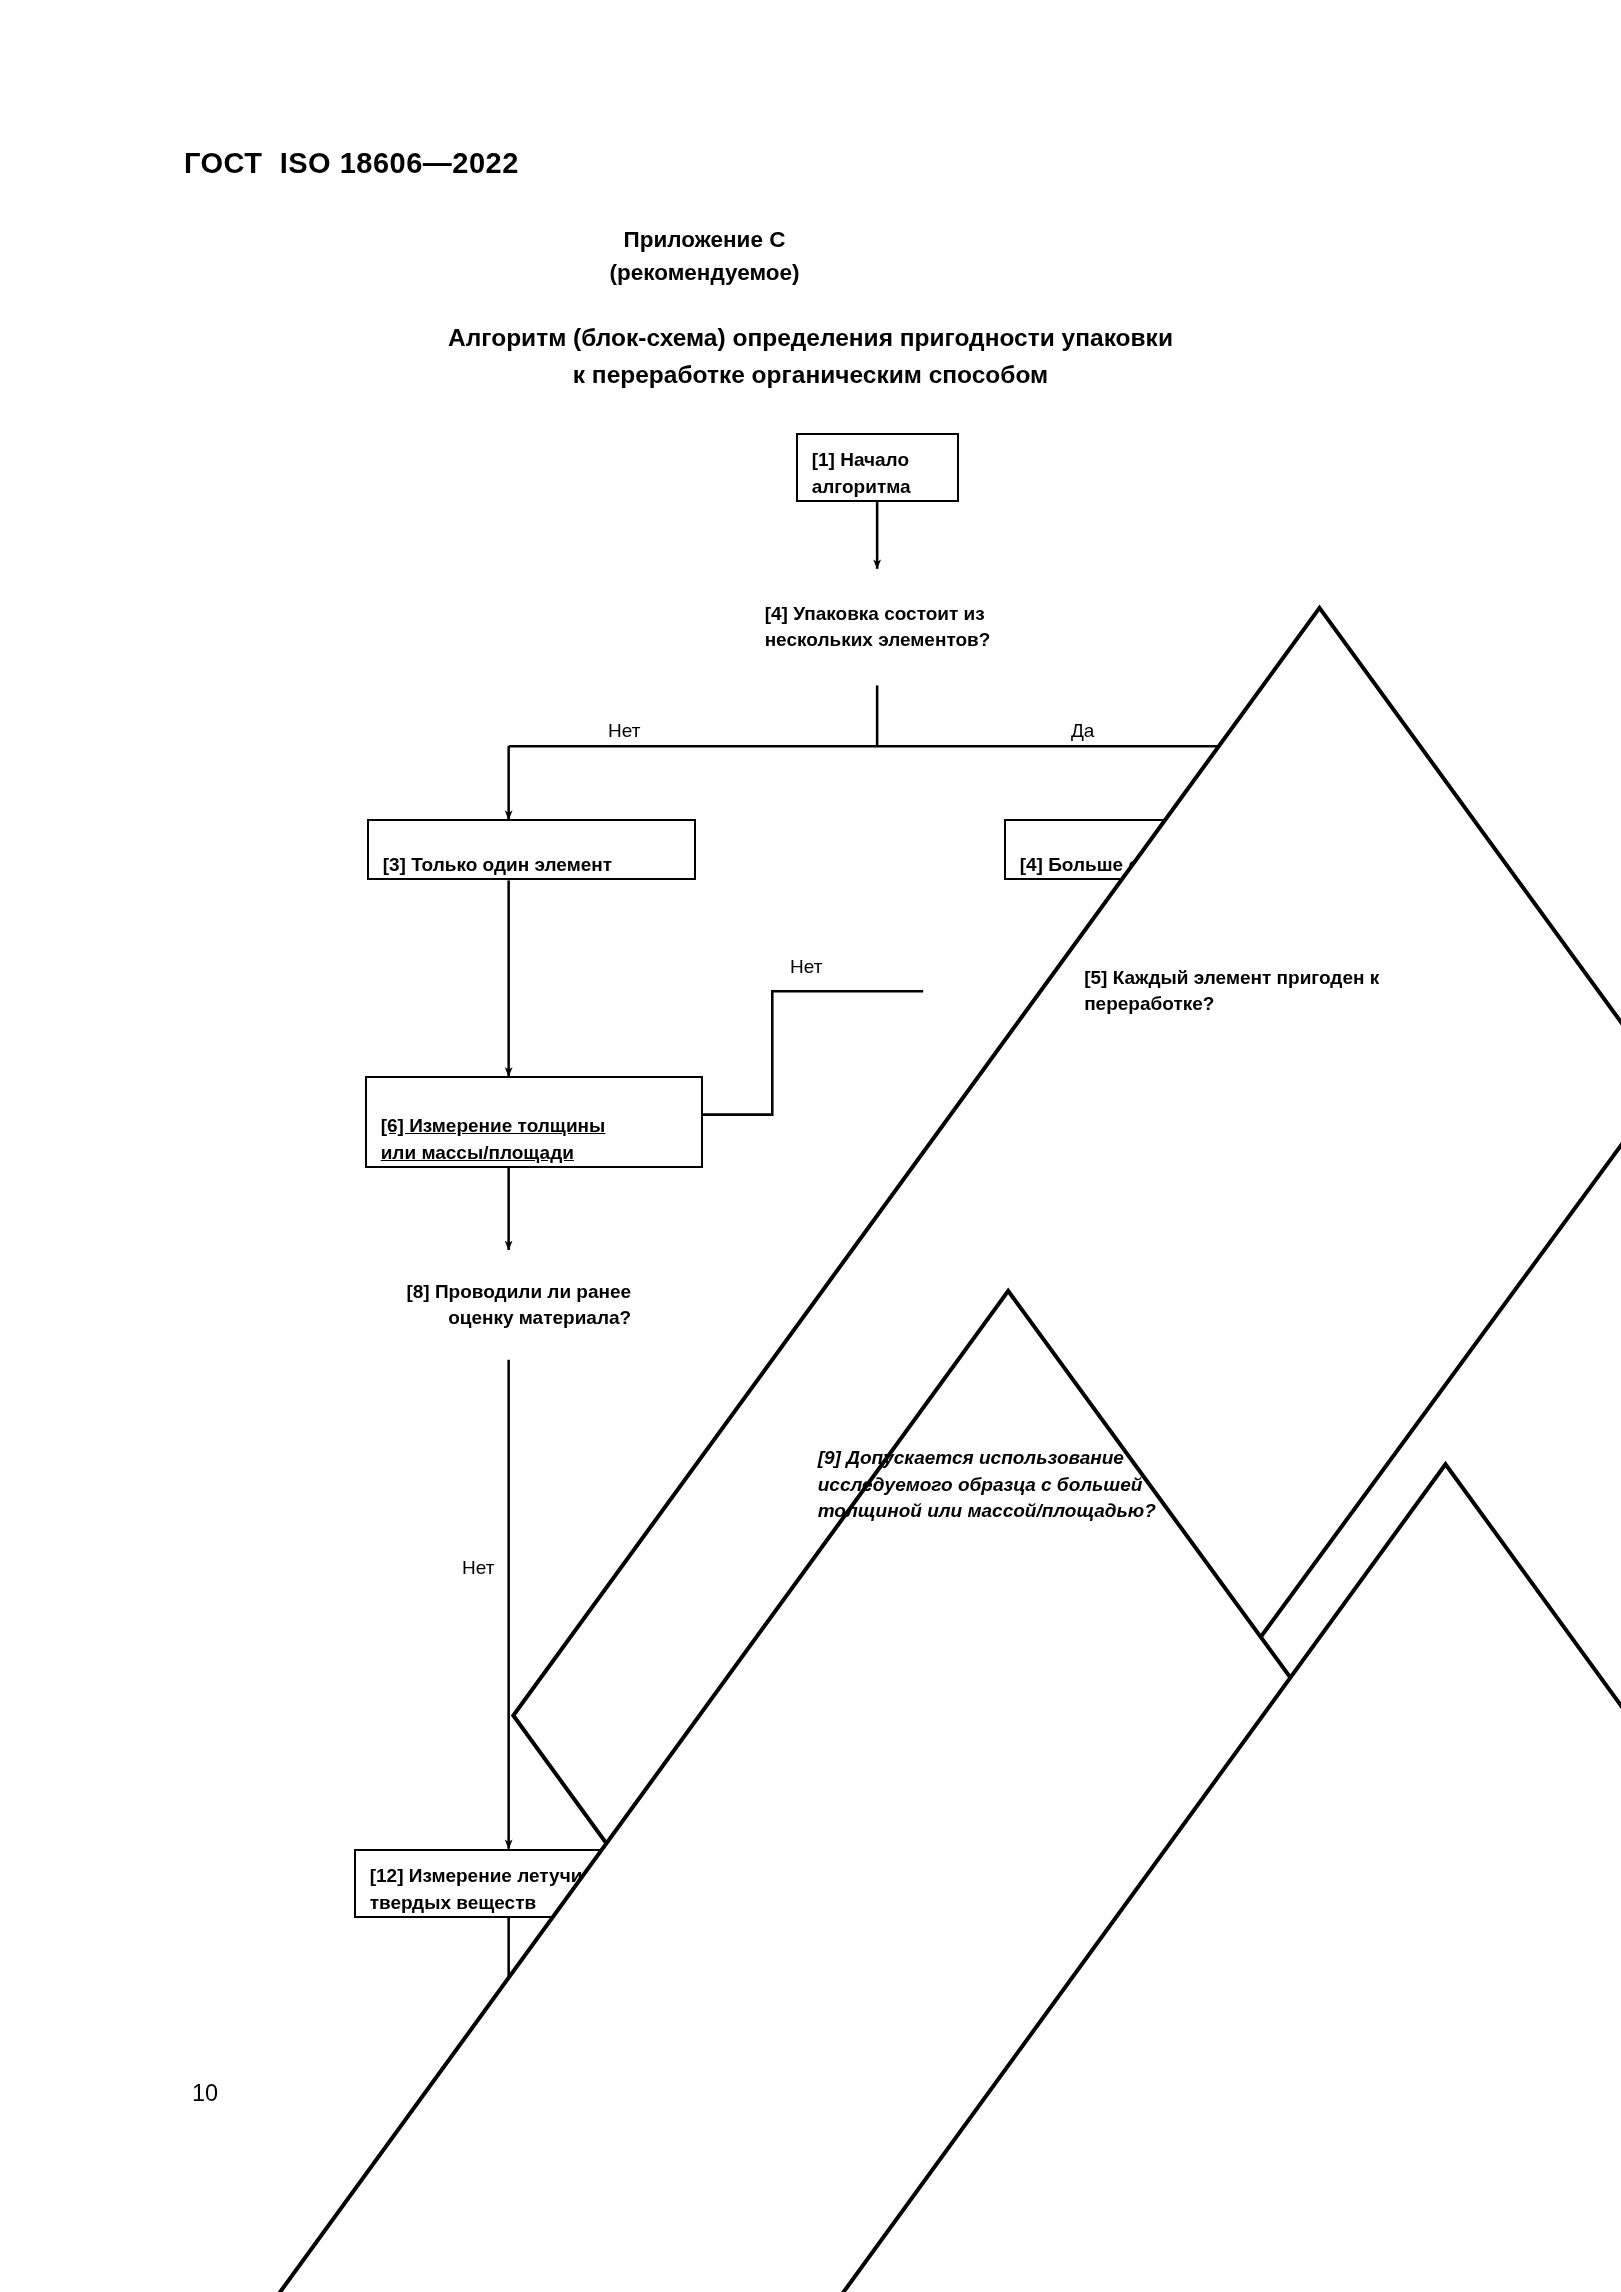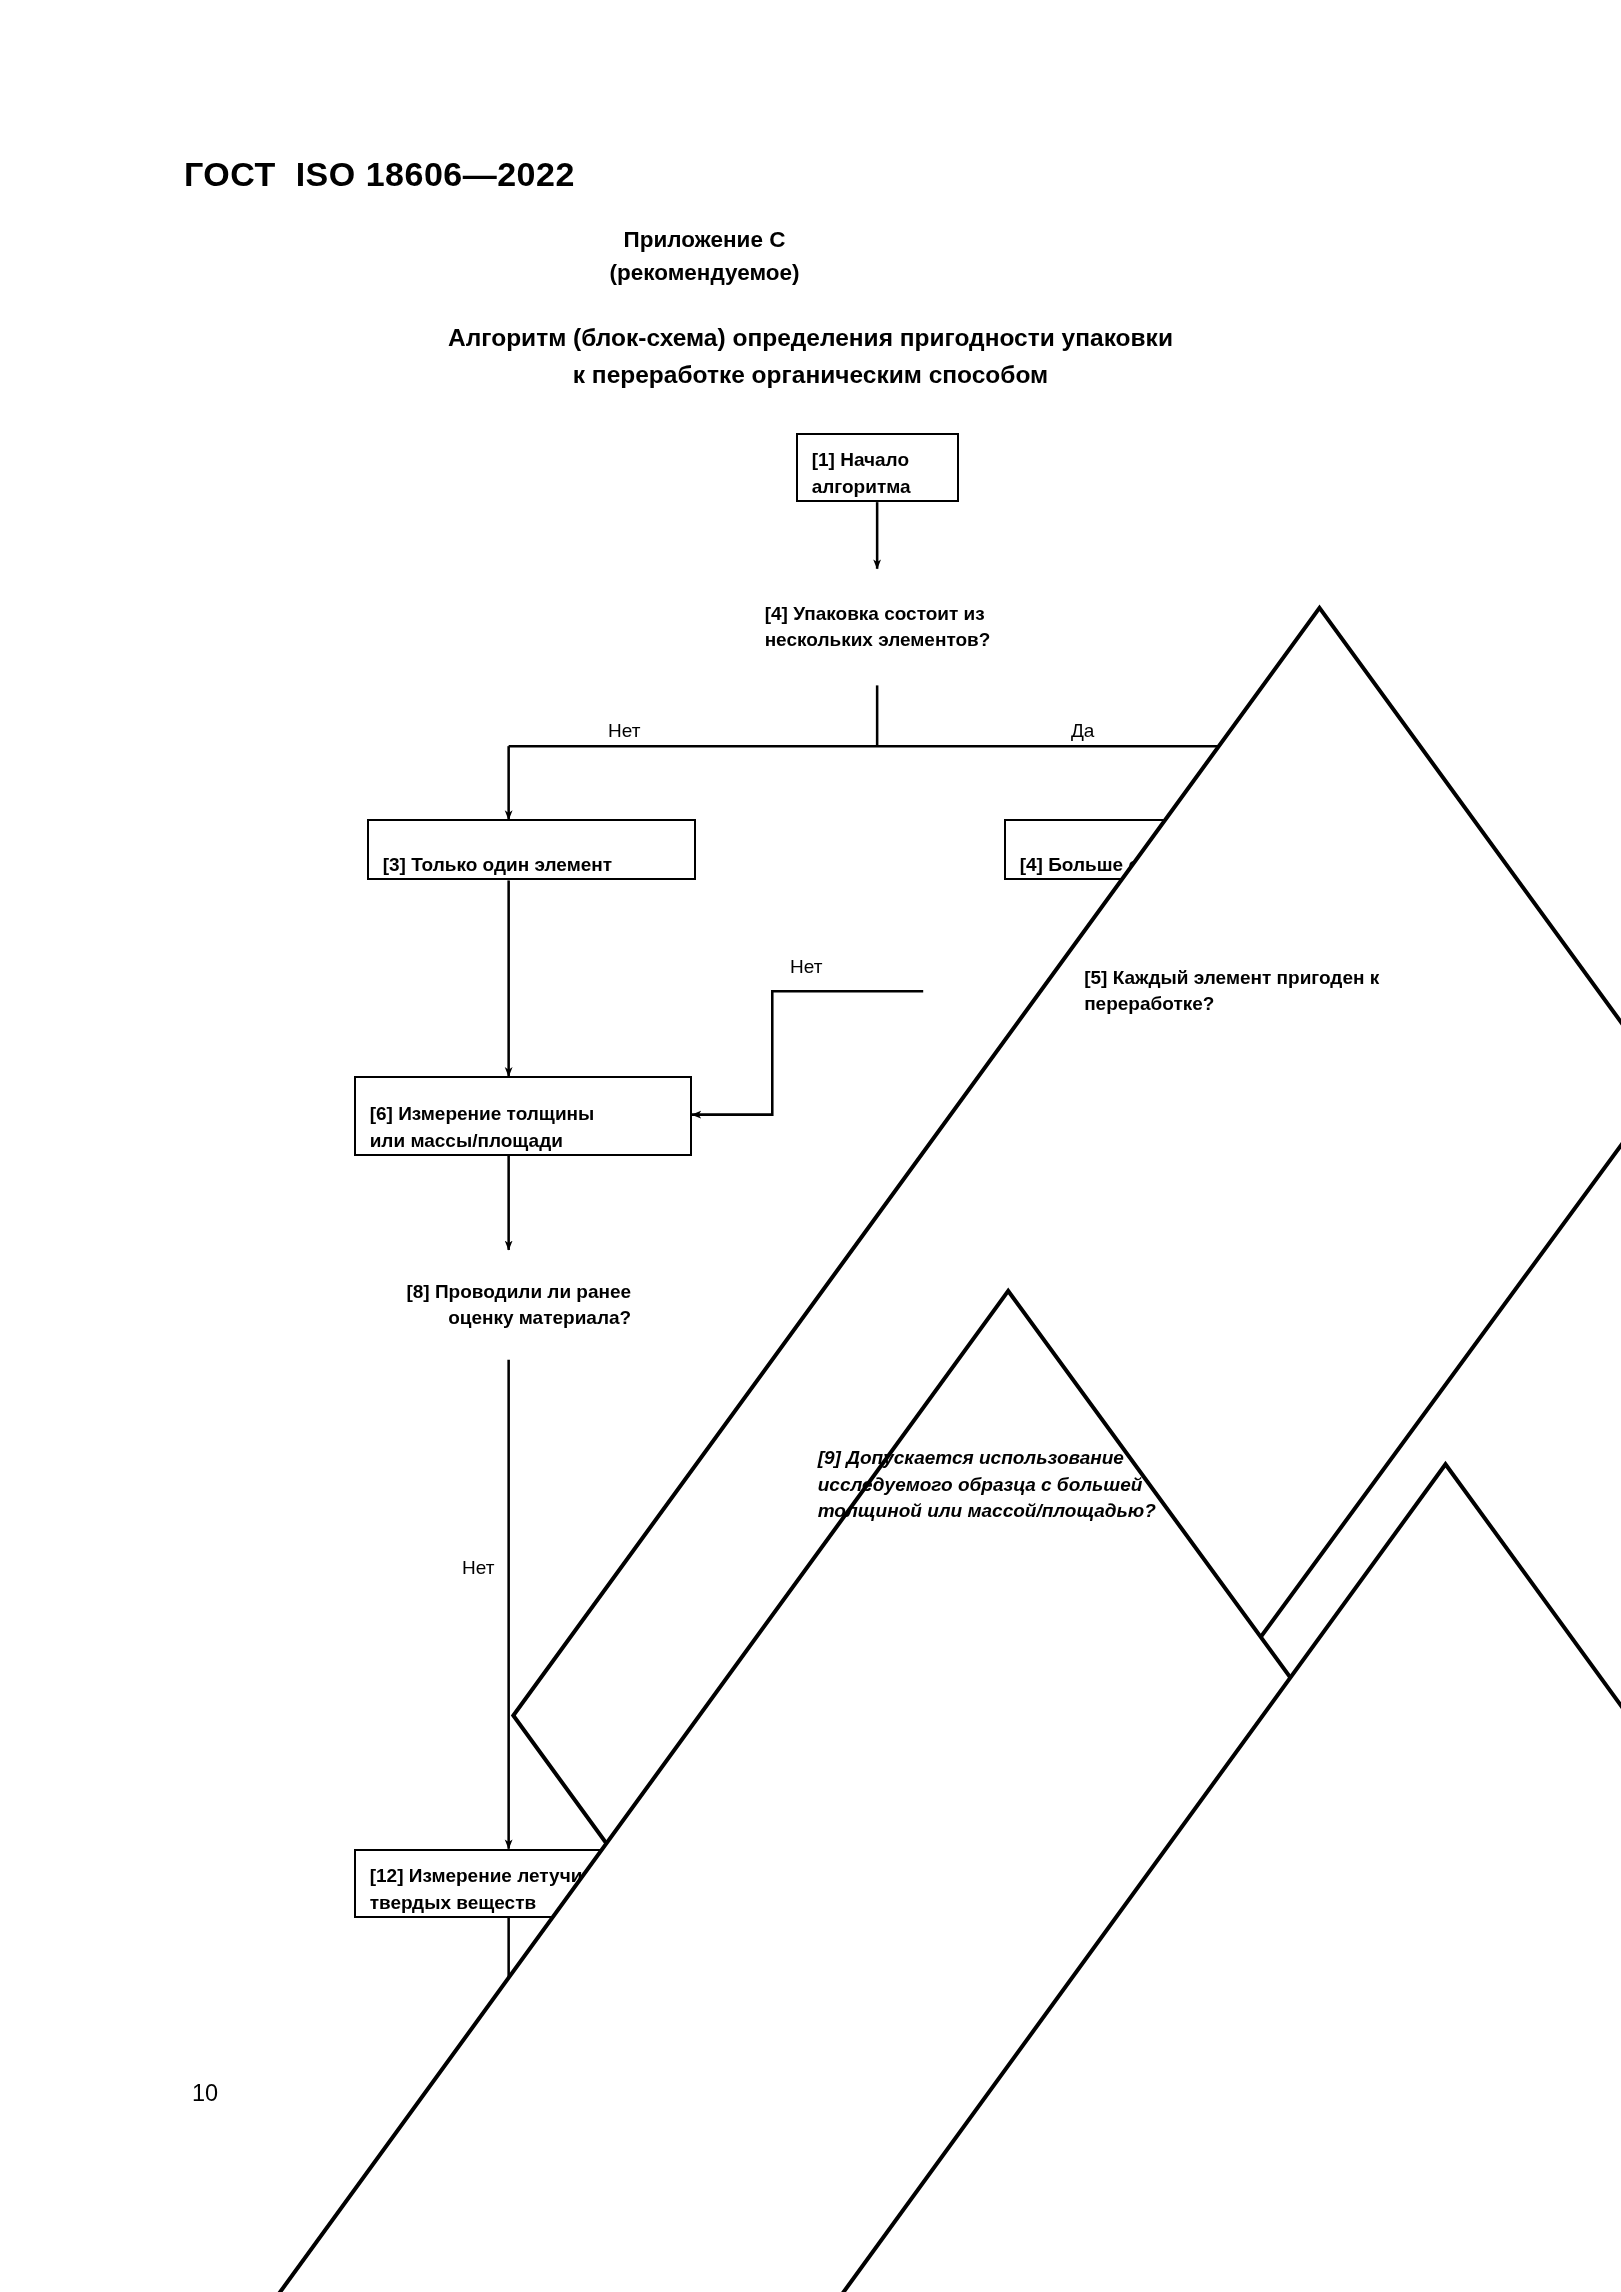--- a/index.html
+++ b/index.html
@@ -16,22 +16,22 @@
     width: 1621px;
     height: 2293px;
     background: #ffffff;
     overflow: hidden;
   }
 
   
   #doc-header {
     position: absolute;
     left: 184px;
-    top: 155px;
-    font-size: 34px;
+    top: 147px;
+    font-size: 29px;
     font-weight: bold;
     letter-spacing: 0.5px;
     white-space: pre;
   }
   #annex-block {
     position: absolute;
     left: 14px;
     top: 223px;
     width: 1381px;
     text-align: center;
@@ -201,21 +201,21 @@
     </div>
 
     <div class="node decision" style="left:923px; top:944px; width:590px; height:94px;">
       <svg class="diamond-svg" viewBox="0 0 602 96" preserveAspectRatio="none">
         <polygon points="301,2 600,48 301,94 2,48" fill="#ffffff" stroke="#000000" stroke-width="4" vector-effect="non-scaling-stroke"></polygon>
       </svg>
       <span class="label" style="margin-left:27.4px;">[5] Каждый элемент пригоден к
 переработке?</span>
     </div>
 
-    <div class="node process" style="left:354px; top:1076px; width:338px; height:80px;">
+    <div class="node process" style="left:365px; top:1076px; width:338px; height:92px;text-decoration:underline;">
       <span class="label">[6] Измерение толщины
 или массы/площади</span>
     </div>
 
     <div class="node process" style="left:1160px; top:1166px; width:321px; height:61px;">
       <span class="label">[7] Окончание алгоритма [33]</span>
     </div>
 
     <div class="node decision" style="left:199px; top:1250px; width:620px; height:110px;">
       <svg class="diamond-svg" viewBox="0 0 633 112" preserveAspectRatio="none">

